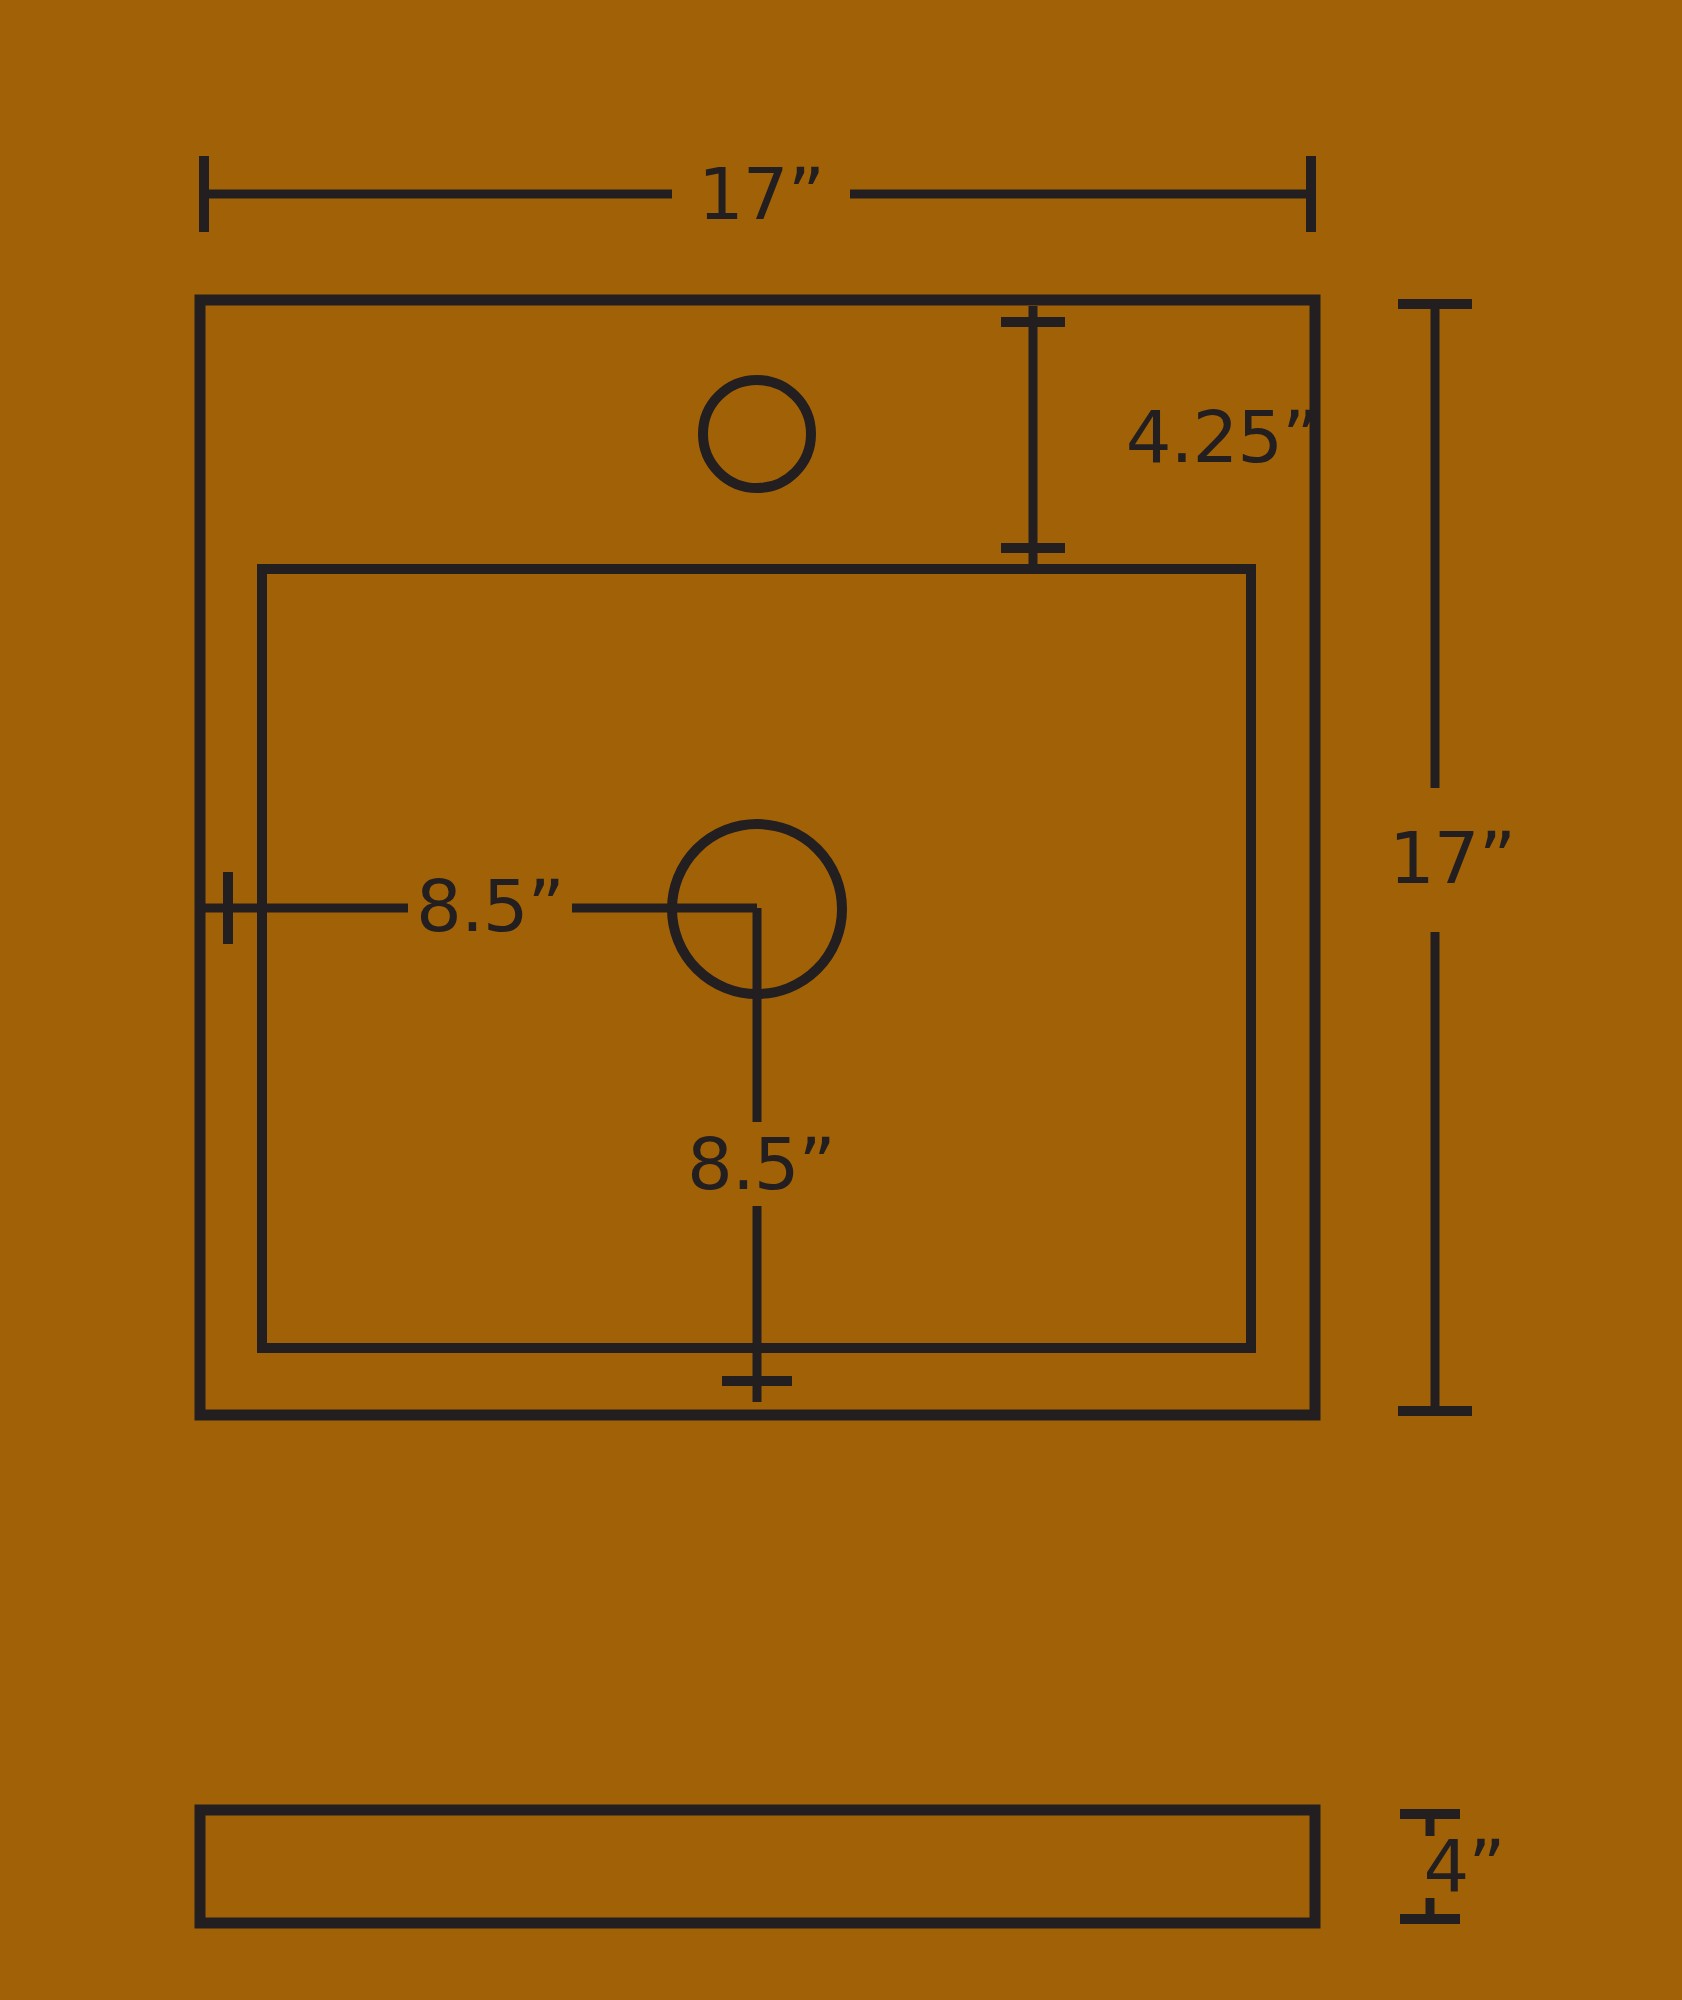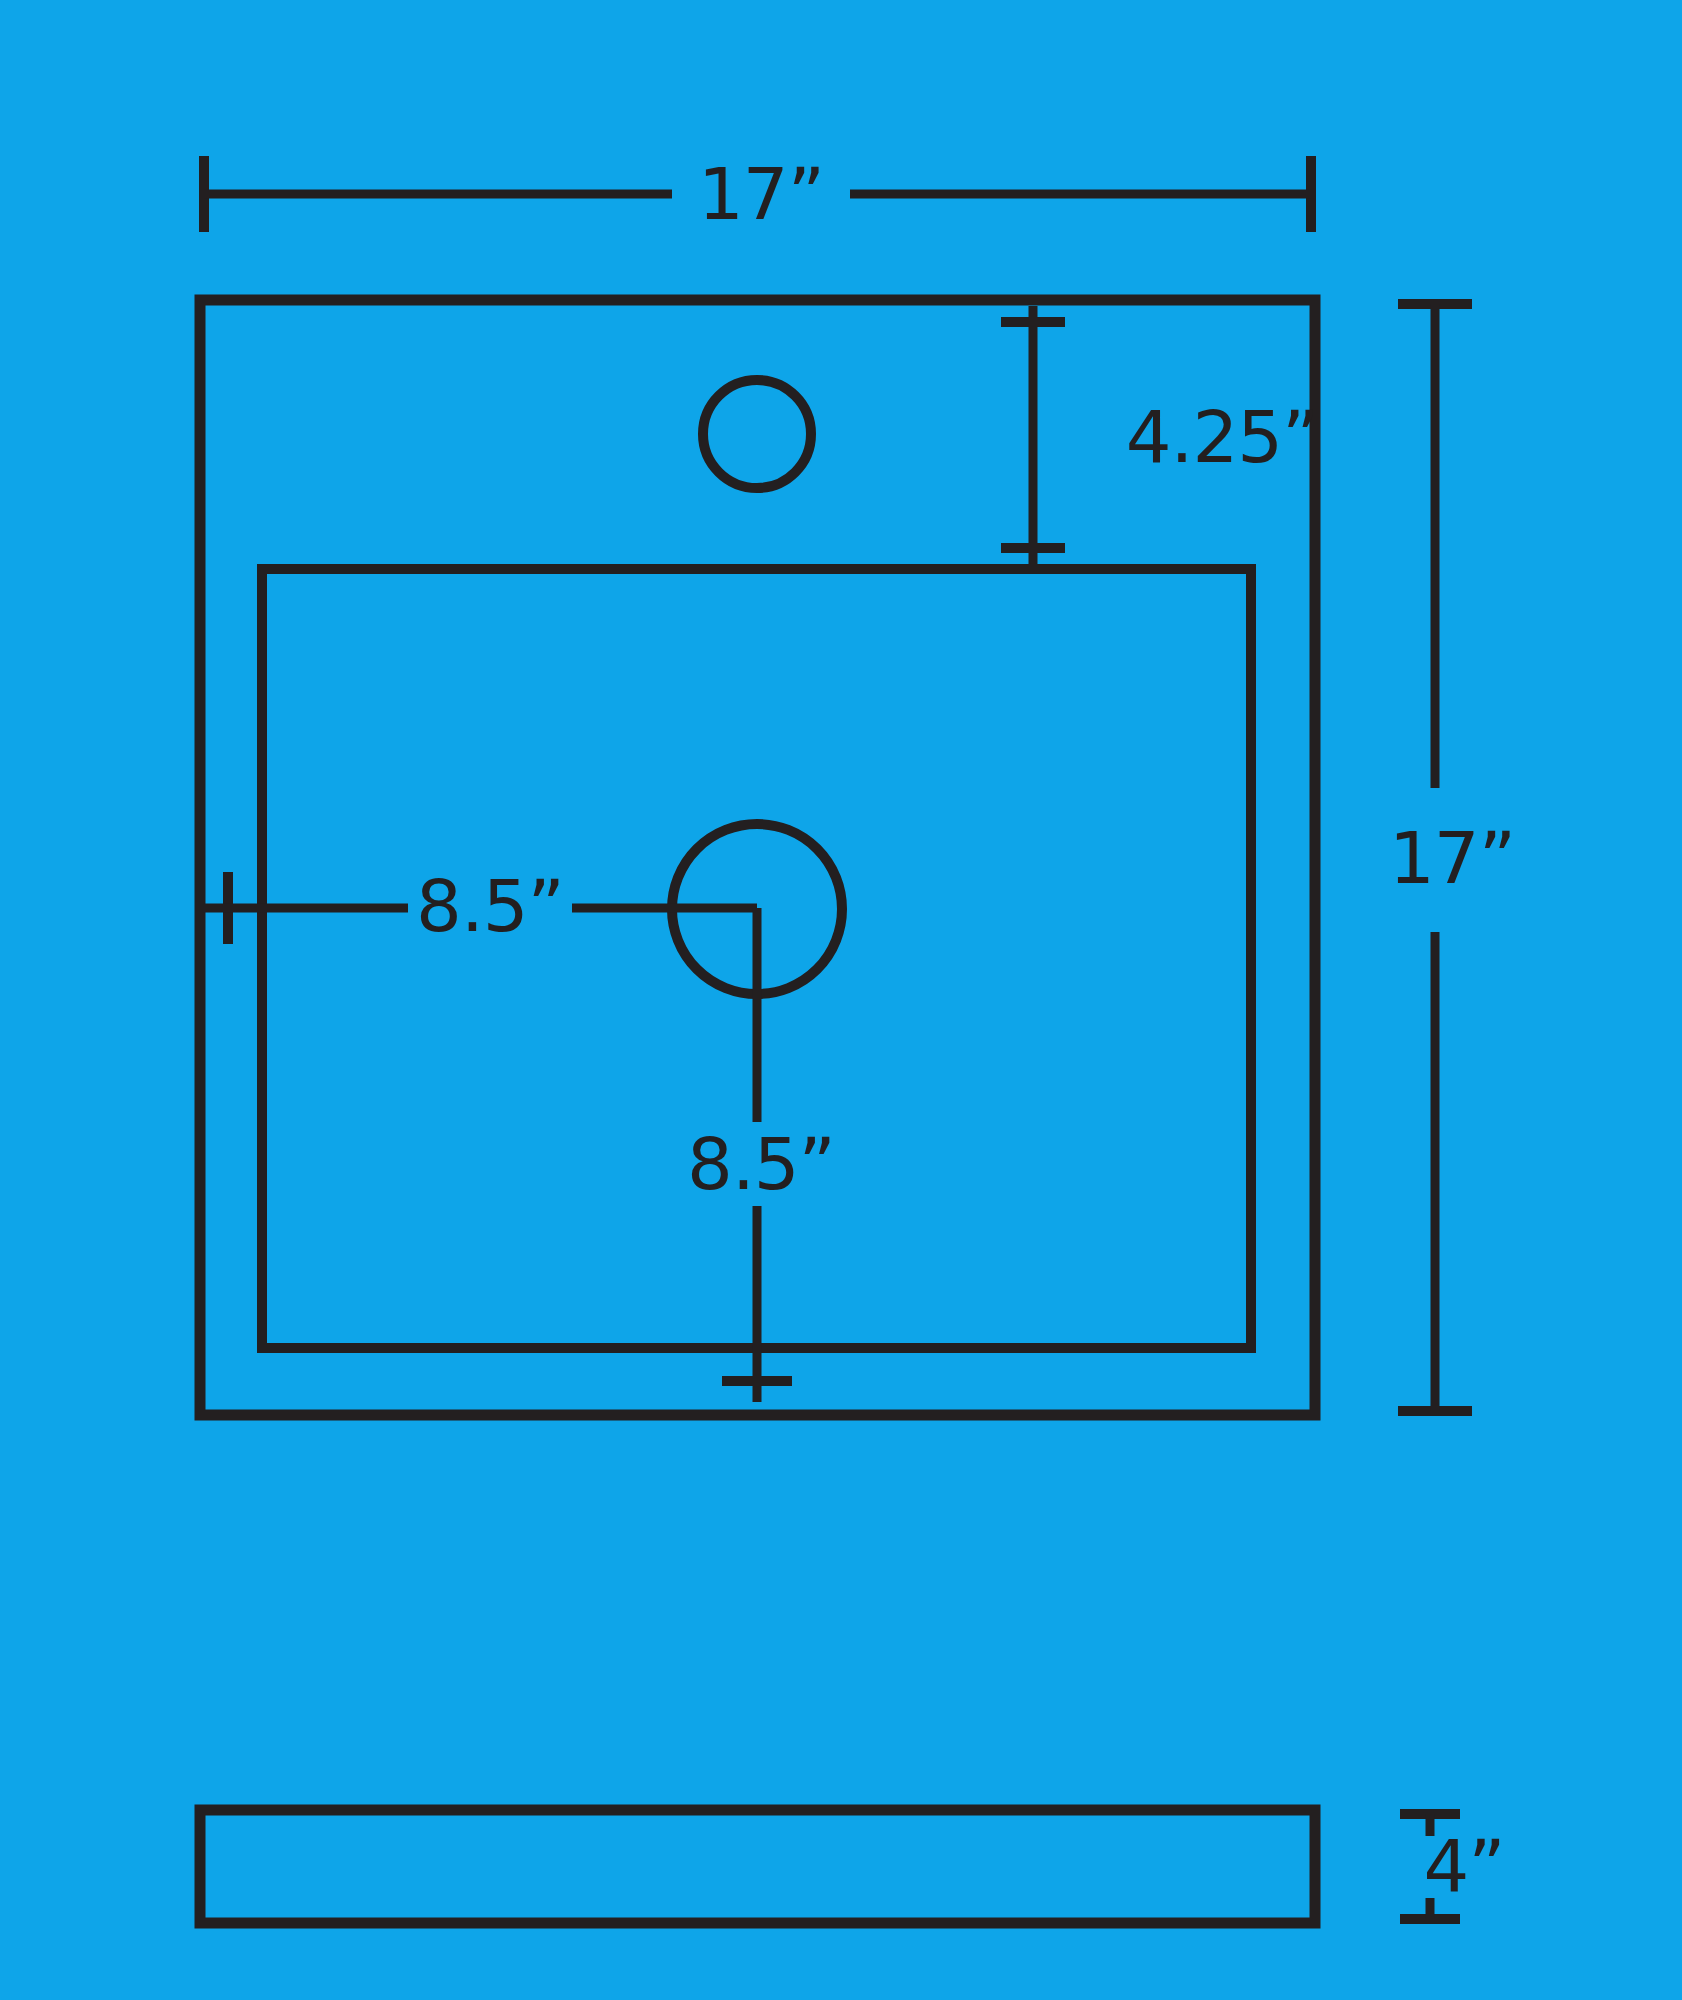--- a/index.html
+++ b/index.html
@@ -4,21 +4,21 @@
 <style>
   html, body {
     margin: 0;
     padding: 0;
     background: #ffffff;
   }
   .canvas {
     position: relative;
     width: 1682px;
     height: 2000px;
-    background: #0ea5e9;
+    background: #a16207;
     overflow: hidden;
   }
   svg {
     display: block;
     width: 100%;
     height: 100%;
   }
   .outline {
     fill: none;
     stroke: #231f20;

